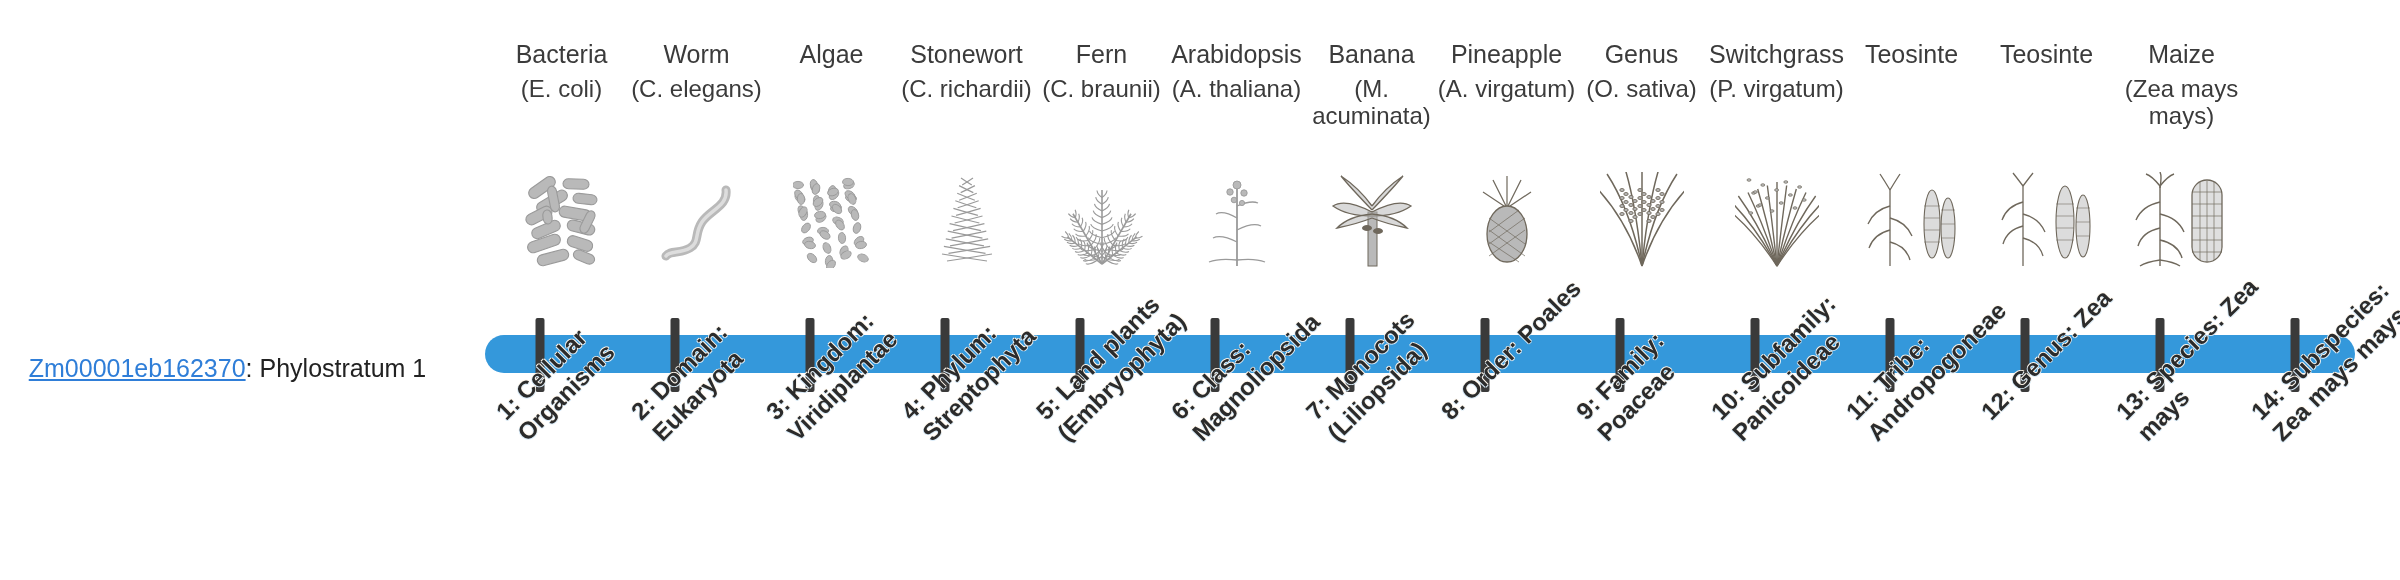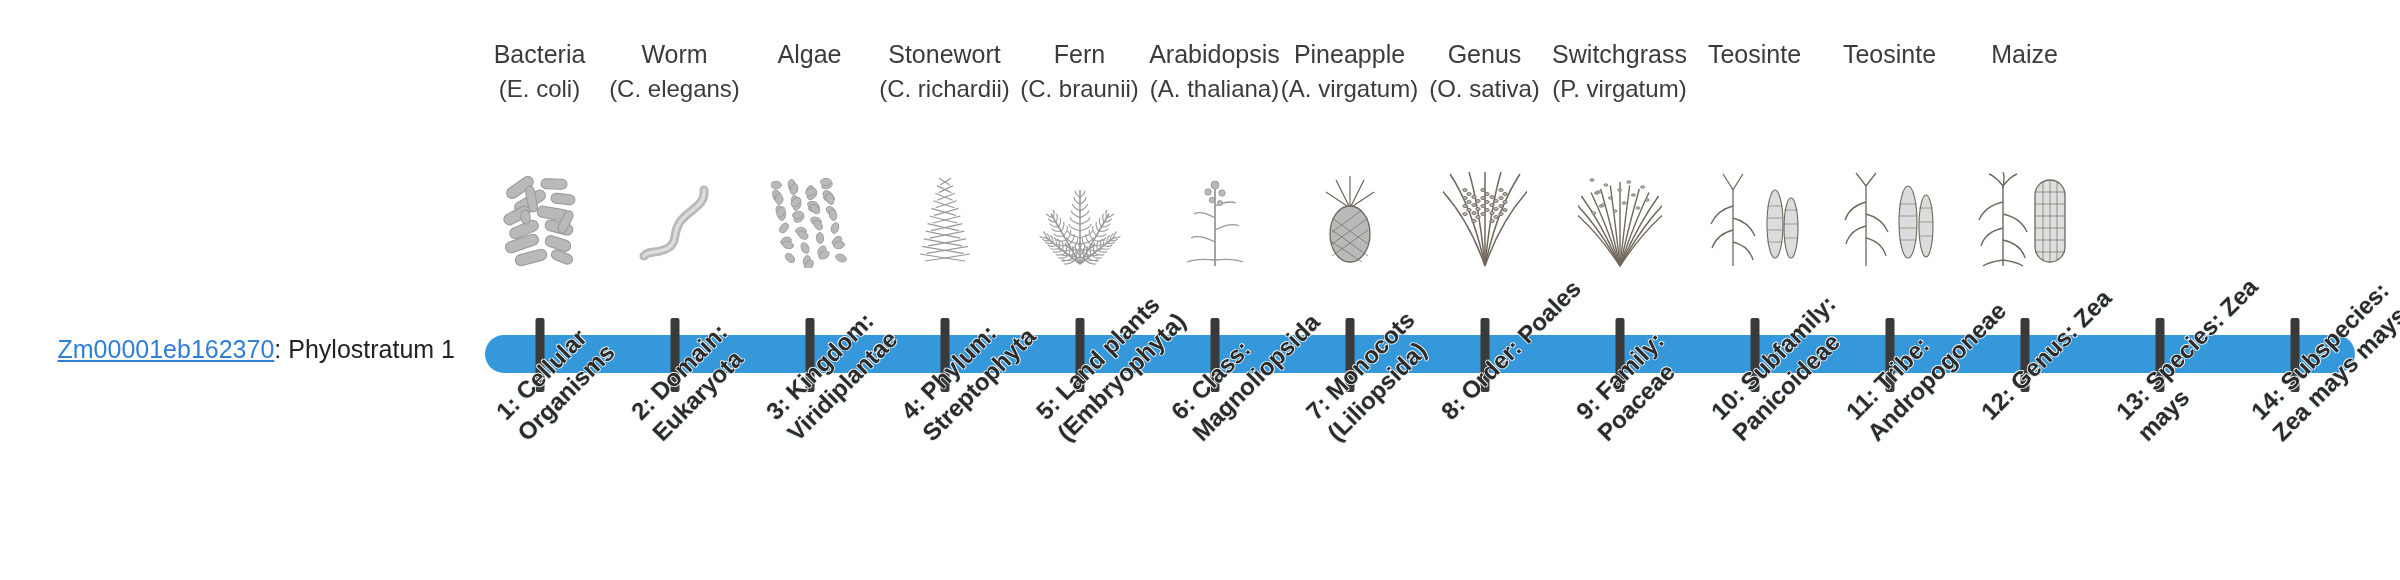--- a/index.html
+++ b/index.html
@@ -5,28 +5,28 @@
   html,body{margin:0;padding:0;}
   body{
     width:2400px;height:580px;background:#ffffff;
     font-family:"Liberation Sans","DejaVu Sans",sans-serif;
     color:#333333;overflow:hidden;position:relative;
   }
   #root{position:relative;width:2400px;height:580px;}
 
   
   .gene-label{
-    position:absolute;left:0;top:335px;width:455px;
-    text-align:right;font-size:25px;color:#222222;white-space:nowrap;
+    position:absolute;left:0;top:354px;width:455px;
+    text-align:center;font-size:25px;color:#222222;white-space:nowrap;
   }
   .gene-label .gene-id{color:#2f7ed8;text-decoration:underline;cursor:pointer;}
 
   
   .columns{
-    position:absolute;left:472px;top:0;width:1890px;height:580px;
+    position:absolute;left:494px;top:0;width:1890px;height:580px;
     display:grid;grid-template-columns:repeat(14,1fr);
   }
   .col{position:relative;}
 
   
   .common{
     position:absolute;top:40px;left:0;right:0;text-align:center;
     font-size:25px;color:#3b3b3b;line-height:1.15;
   }
   
@@ -416,20 +416,41 @@
        <circle cx="36" cy="13" r="4"></circle>
               <circle cx="29" cy="20" r="3.2"></circle>
               <circle cx="43" cy="21" r="3.2"></circle>
        <circle cx="33" cy="28" r="2.8"></circle>
               <circle cx="41" cy="31" r="2.6"></circle>
             </g>
           </svg>
         </div>
       </div>
       <div class="col">
+        <div class="common">Banana</div>
+        <div class="latin">(M. acuminata)</div>
+        <div class="thumb">
+          <svg width="86" height="96" viewBox="0 0 86 96">
+     <rect x="39" y="40" width="9" height="54" fill="#b9b9b9" stroke="#6f685c" stroke-width="1"></rect>
+     <g stroke="#6f685c" stroke-width="1.3" fill="#b9b9b9" fill-opacity="0.55">
+       <path d="M43 40 Q 16 26 4 34 Q 18 44 43 44"></path>
+              <path d="M43 40 Q 70 26 82 34 Q 68 44 43 44"></path>
+       <path d="M43 38 Q 20 14 12 4 Q 30 16 43 34"></path>
+              <path d="M43 38 Q 66 14 74 4 Q 56 16 43 34"></path>
+       <path d="M43 42 Q 20 44 8 56 Q 28 52 43 46"></path>
+              <path d="M43 42 Q 66 44 78 56 Q 58 52 43 46"></path>
+            </g>
+     <g fill="#6f685c">
+              <ellipse cx="38" cy="56" rx="5" ry="3"></ellipse>
+              <ellipse cx="49" cy="59" rx="5" ry="3"></ellipse>
+            </g>
+          </svg>
+        </div>
+      </div>
+      <div class="col">
         <div class="common">Pineapple</div>
         <div class="latin">(A. virgatum)</div>
         <div class="thumb">
           <svg width="64" height="96" viewBox="0 0 64 96">
      <g stroke="#6f685c" stroke-width="1.2" fill="none">
        <path d="M32 36 L 32 4"></path>
               <path d="M32 36 L 18 8"></path>
               <path d="M32 36 L 46 8"></path>
        <path d="M32 36 L 8 20"></path>
               <path d="M32 36 L 56 20"></path>
@@ -596,20 +617,21 @@
        <path d="M55 68 L 73 68"></path>
               <path d="M75 36 L 89 36"></path>
               <path d="M75 50 L 89 50"></path>
        <path d="M75 64 L 89 64"></path>
             </g>
           </svg>
         </div>
       </div>
       <div class="col">
         <div class="common">Maize</div>
+        <div class="latin">(Zea mays mays)</div>
         <div class="thumb">
           <svg width="96" height="96" viewBox="0 0 96 96">
      <g stroke="#6f685c" stroke-width="1.4" fill="none">
        <line x1="26" y1="94" x2="26" y2="14"></line>
        <path d="M26 14 Q 18 4 12 2"></path>
               <path d="M26 14 Q 34 4 40 2"></path>
               <path d="M26 16 Q 28 4 26 0"></path>
        <path d="M26 30 Q 8 34 2 48"></path>
               <path d="M26 42 Q 44 46 50 60"></path>
        <path d="M26 56 Q 8 60 4 74"></path>

